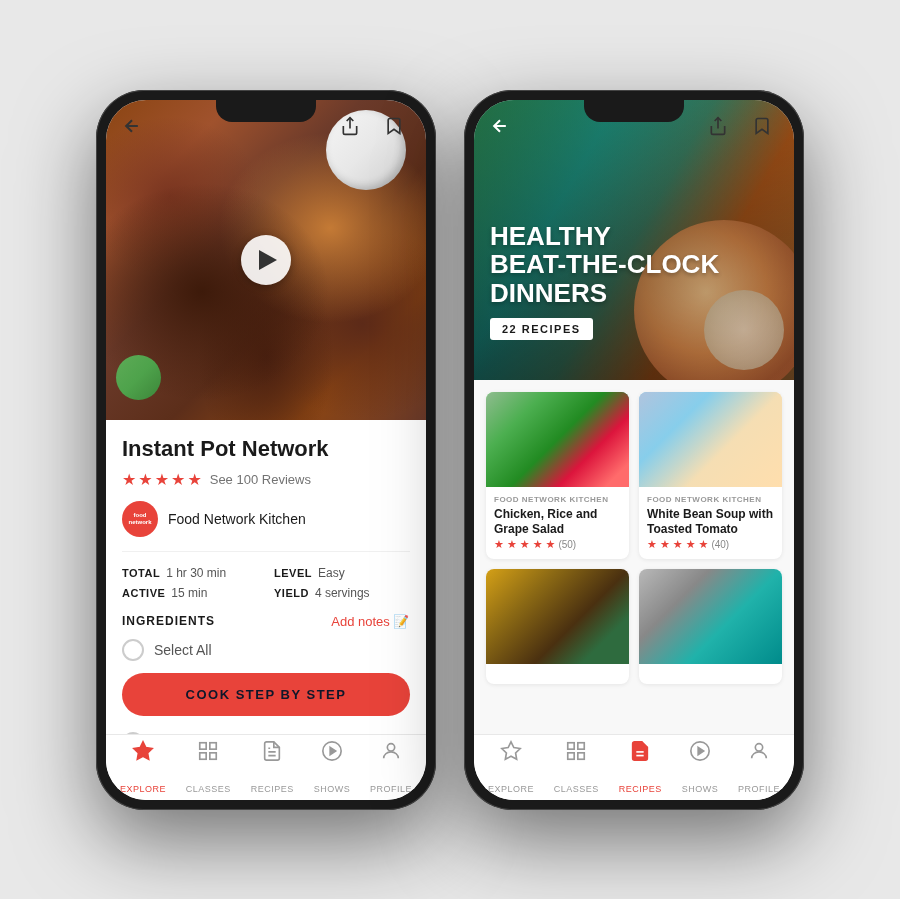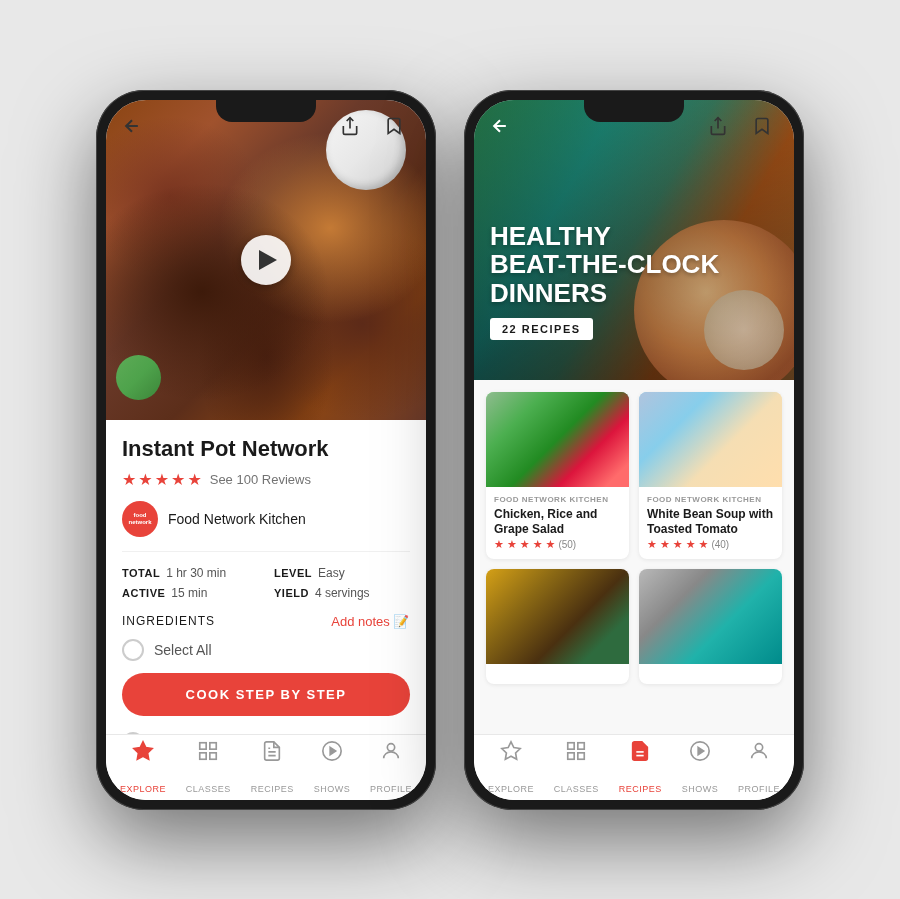--- a/index.html
+++ b/index.html
@@ -249,21 +249,21 @@
 
     .ingredients-header {
       display: flex;
       justify-content: space-between;
       align-items: center;
       margin-bottom: 10px;
     }
 
     .ingredients-label {
       font-size: 12px;
-      font-weight: 400;
+      font-weight: 700;
       letter-spacing: 1px;
       color: #1a1a1a;
     }
 
     .add-notes {
       display: flex;
       align-items: center;
       gap: 4px;
       color: #E8433A;
       font-size: 13px;
@@ -284,21 +284,21 @@
       flex-shrink: 0;
     }
 
     .select-all-text {
       font-size: 14px;
       color: #555;
     }
 
     .cook-btn {
       background: #E8433A;
-      color: #ffffff;
+      color: #0f172a;
       border: none;
       border-radius: 30px;
       padding: 14px 20px;
       font-size: 13px;
       font-weight: 700;
       letter-spacing: 1.5px;
       width: 100%;
       cursor: pointer;
       margin-bottom: 10px;
     }

